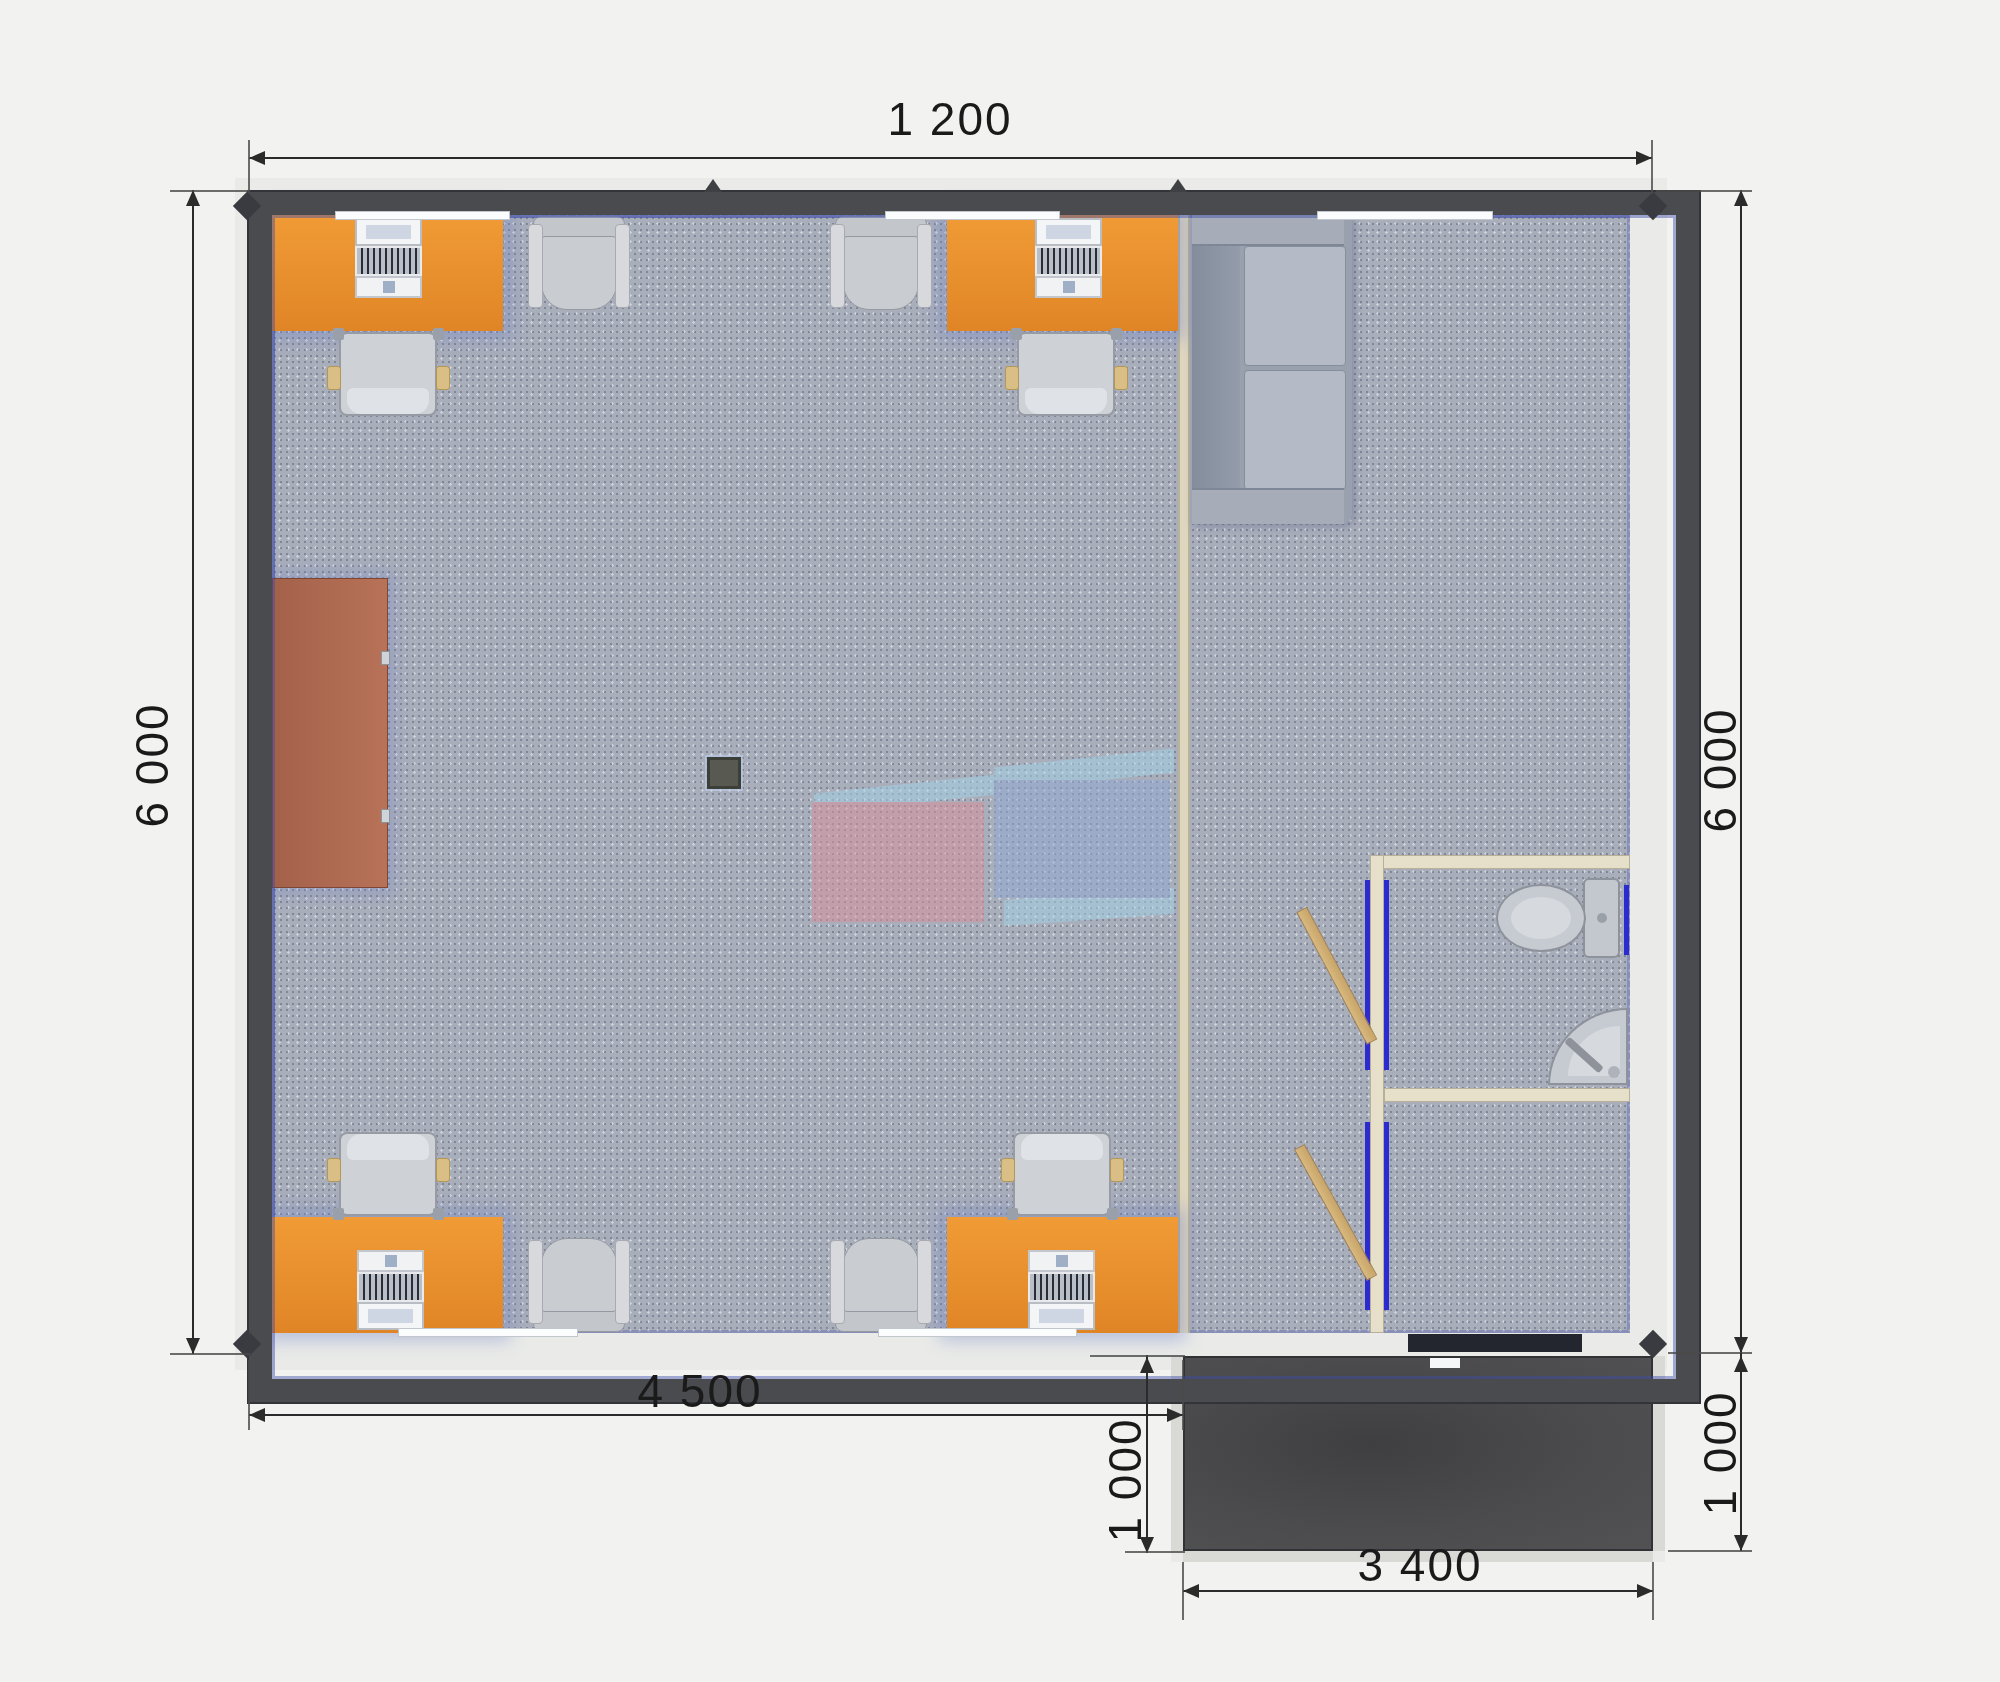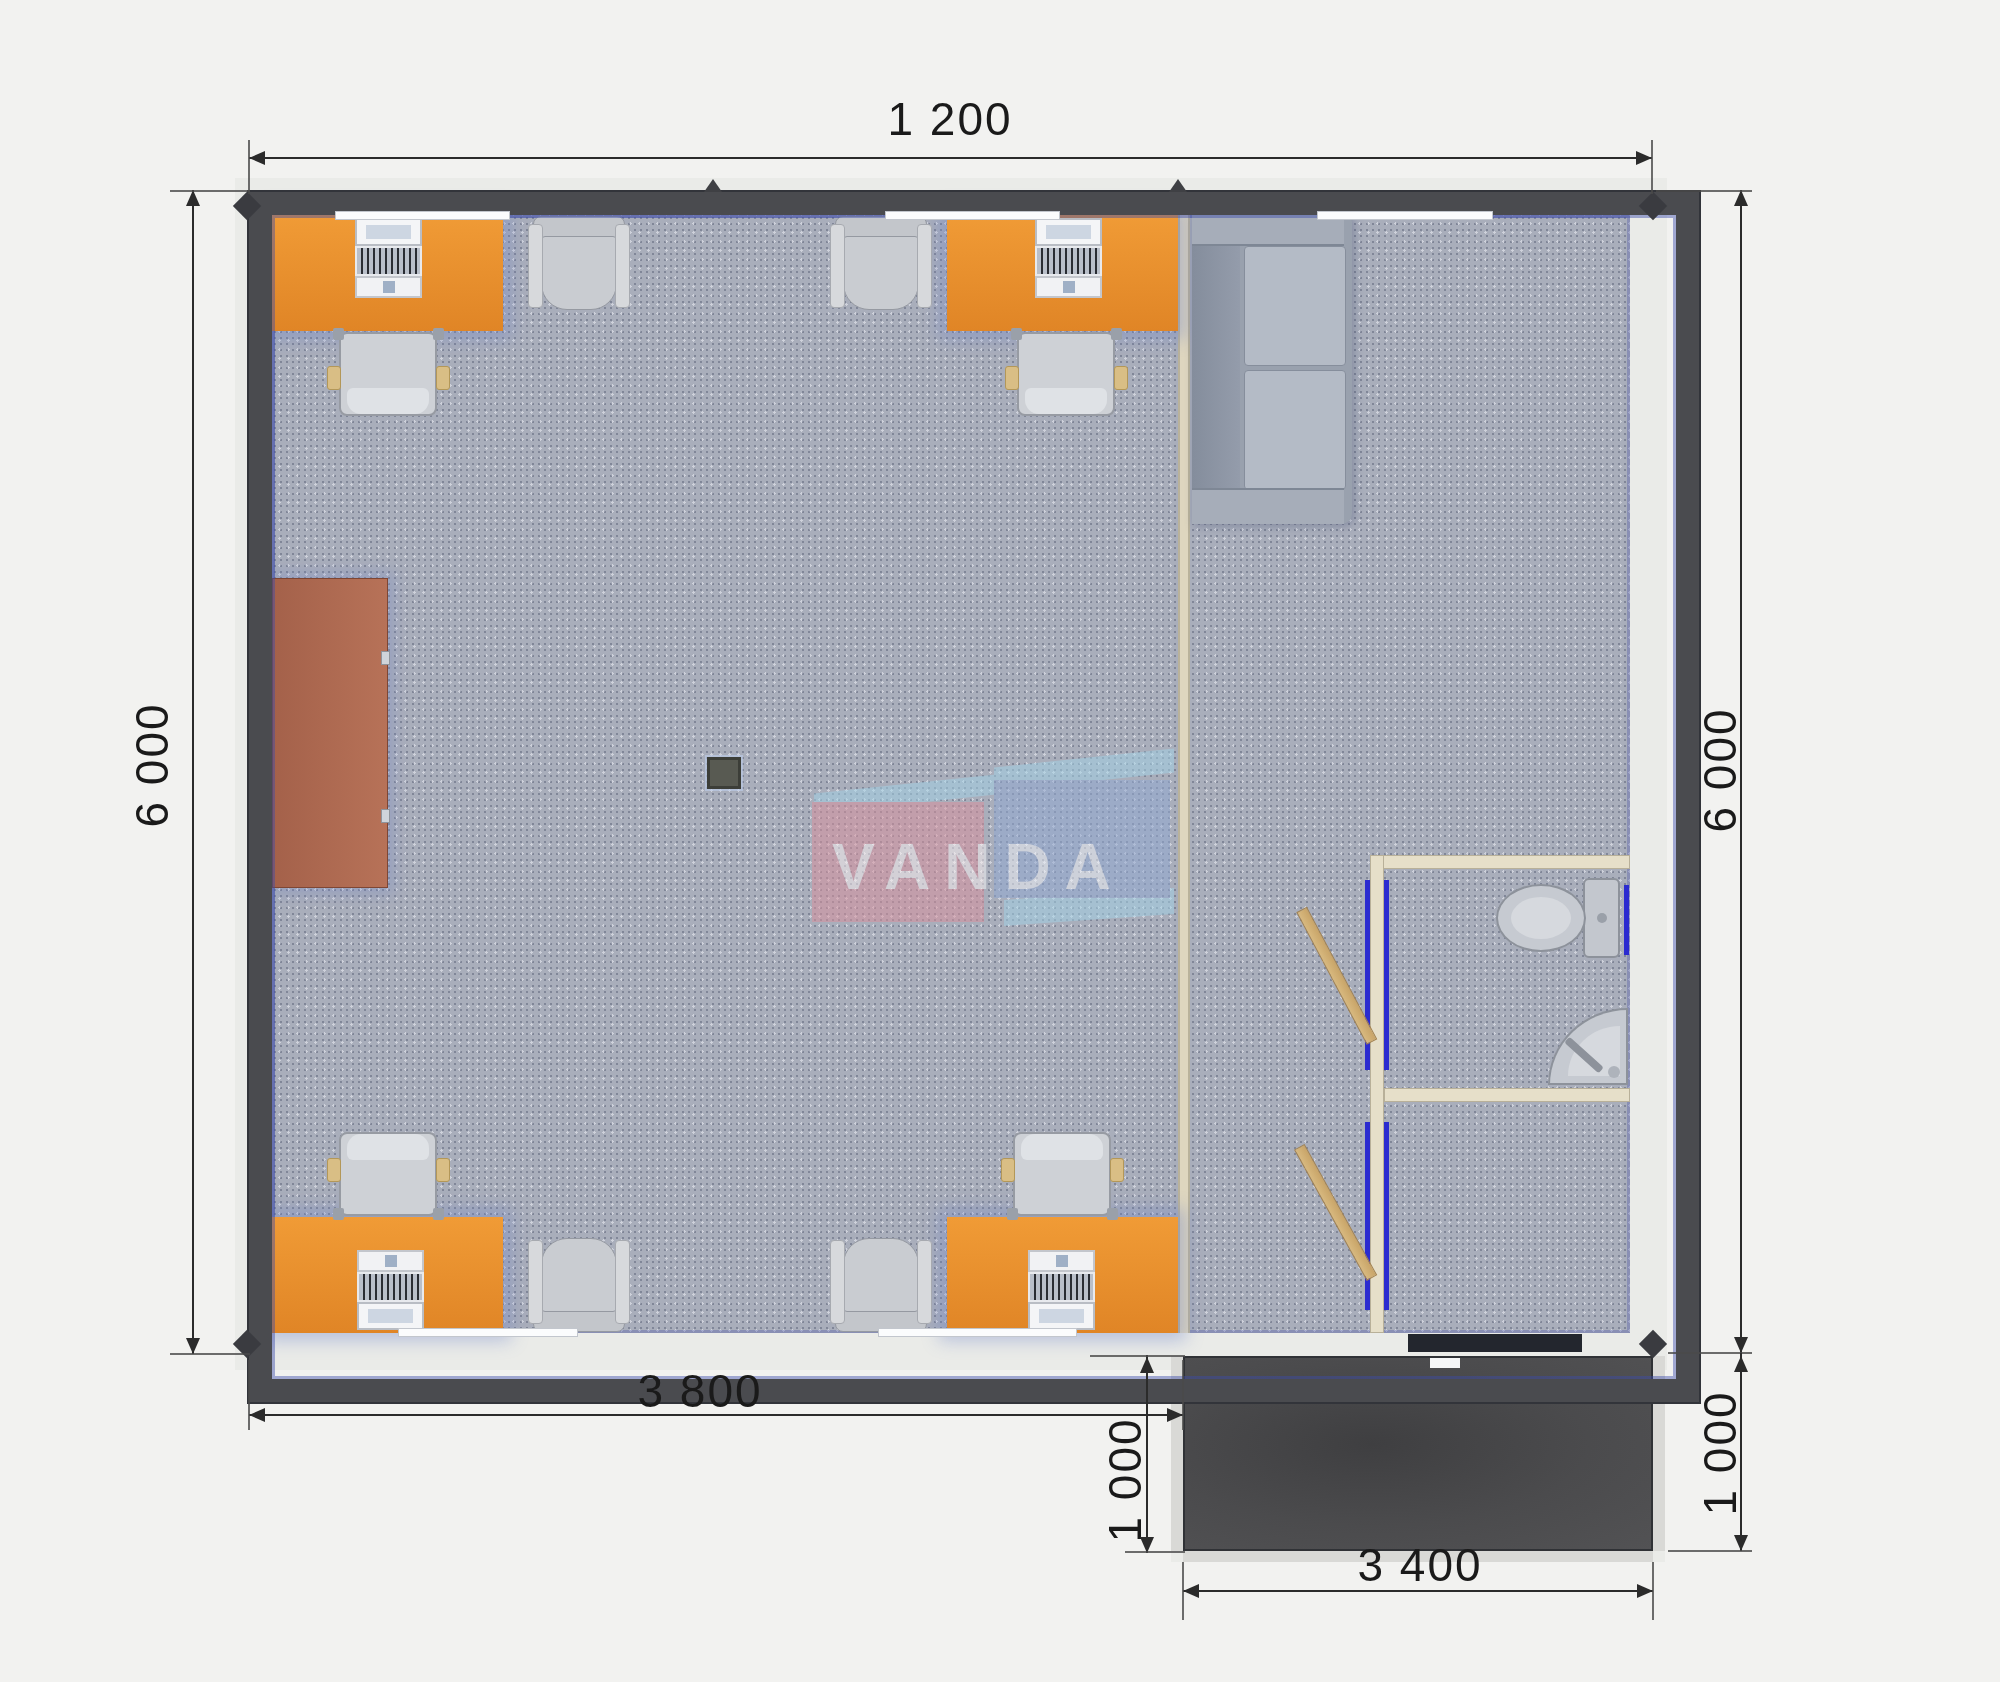--- a/index.html
+++ b/index.html
@@ -275,21 +275,20 @@
   <div class="abs corner-diamond" style="left:237px;top:1334px;"></div>
   <div class="abs corner-diamond" style="left:1643px;top:196px;"></div>
   <div class="abs corner-diamond" style="left:1643px;top:1334px;"></div>
 
   <div class="abs logo" style="left:808px;top:756px;width:368px;height:170px;">
     <div class="band1"></div>
     <div class="band2"></div>
     <div class="under"></div>
     <div class="pink"></div>
     <div class="blue"></div>
-    <div class="brand">VANDA</div>
   </div>
 
   <div class="abs dimtext" style="left:830px;top:92px;width:240px;">1 200</div>
   <div class="abs dimline-h" style="left:249px;top:157px;width:1403px;"></div>
   <div class="abs arr left" style="left:249px;top:151px;"></div>
   <div class="abs arr right" style="left:1636px;top:151px;"></div>
   <div class="abs extline-v" style="left:248px;top:140px;height:54px;"></div>
   <div class="abs extline-v" style="left:1651px;top:140px;height:54px;"></div>
 
   <div class="abs" style="left:62px;top:680px;width:180px;height:170px;display:flex;align-items:center;justify-content:center;">
@@ -311,21 +310,21 @@
   <div class="abs extline-h" style="left:1668px;top:1352px;width:84px;"></div>
 
   <div class="abs" style="left:1630px;top:1368px;width:180px;height:170px;display:flex;align-items:center;justify-content:center;">
     <div class="dimtext vert">1 000</div>
   </div>
   <div class="abs dimline-v" style="left:1740px;top:1353px;height:198px;"></div>
   <div class="abs arr up" style="left:1734px;top:1356px;"></div>
   <div class="abs arr down" style="left:1734px;top:1535px;"></div>
   <div class="abs extline-h" style="left:1668px;top:1550px;width:84px;"></div>
 
-  <div class="abs dimtext" style="left:580px;top:1364px;width:240px;">3 800</div>
+  <div class="abs dimtext" style="left:580px;top:1364px;width:240px;">4 500</div>
   <div class="abs dimline-h" style="left:249px;top:1414px;width:934px;"></div>
   <div class="abs arr left" style="left:249px;top:1408px;"></div>
   <div class="abs arr right" style="left:1167px;top:1408px;"></div>
   <div class="abs extline-v" style="left:248px;top:1360px;height:70px;"></div>
   <div class="abs extline-v" style="left:1182px;top:1360px;height:70px;"></div>
 
   <div class="abs" style="left:1035px;top:1395px;width:180px;height:170px;display:flex;align-items:center;justify-content:center;">
     <div class="dimtext vert">1 000</div>
   </div>
   <div class="abs dimline-v" style="left:1146px;top:1355px;height:198px;"></div>

